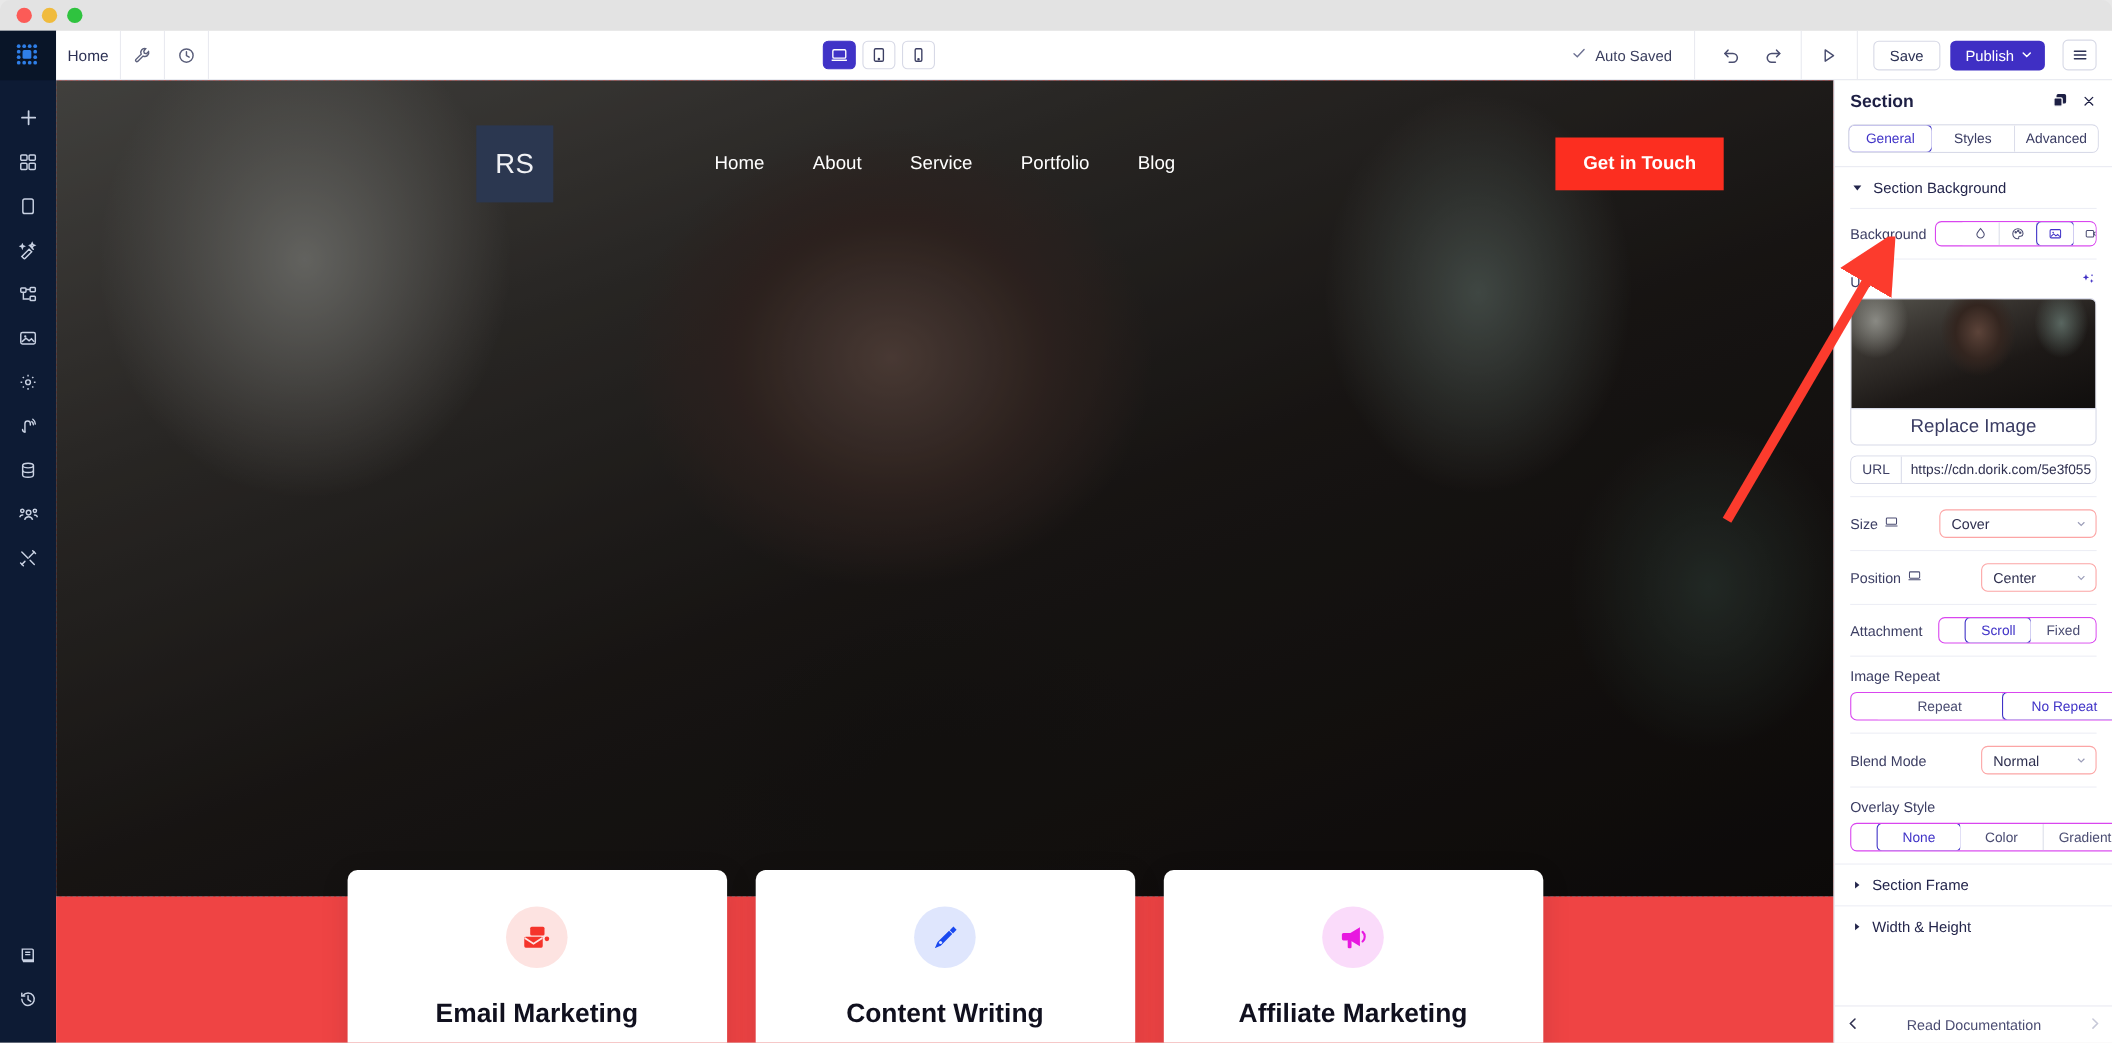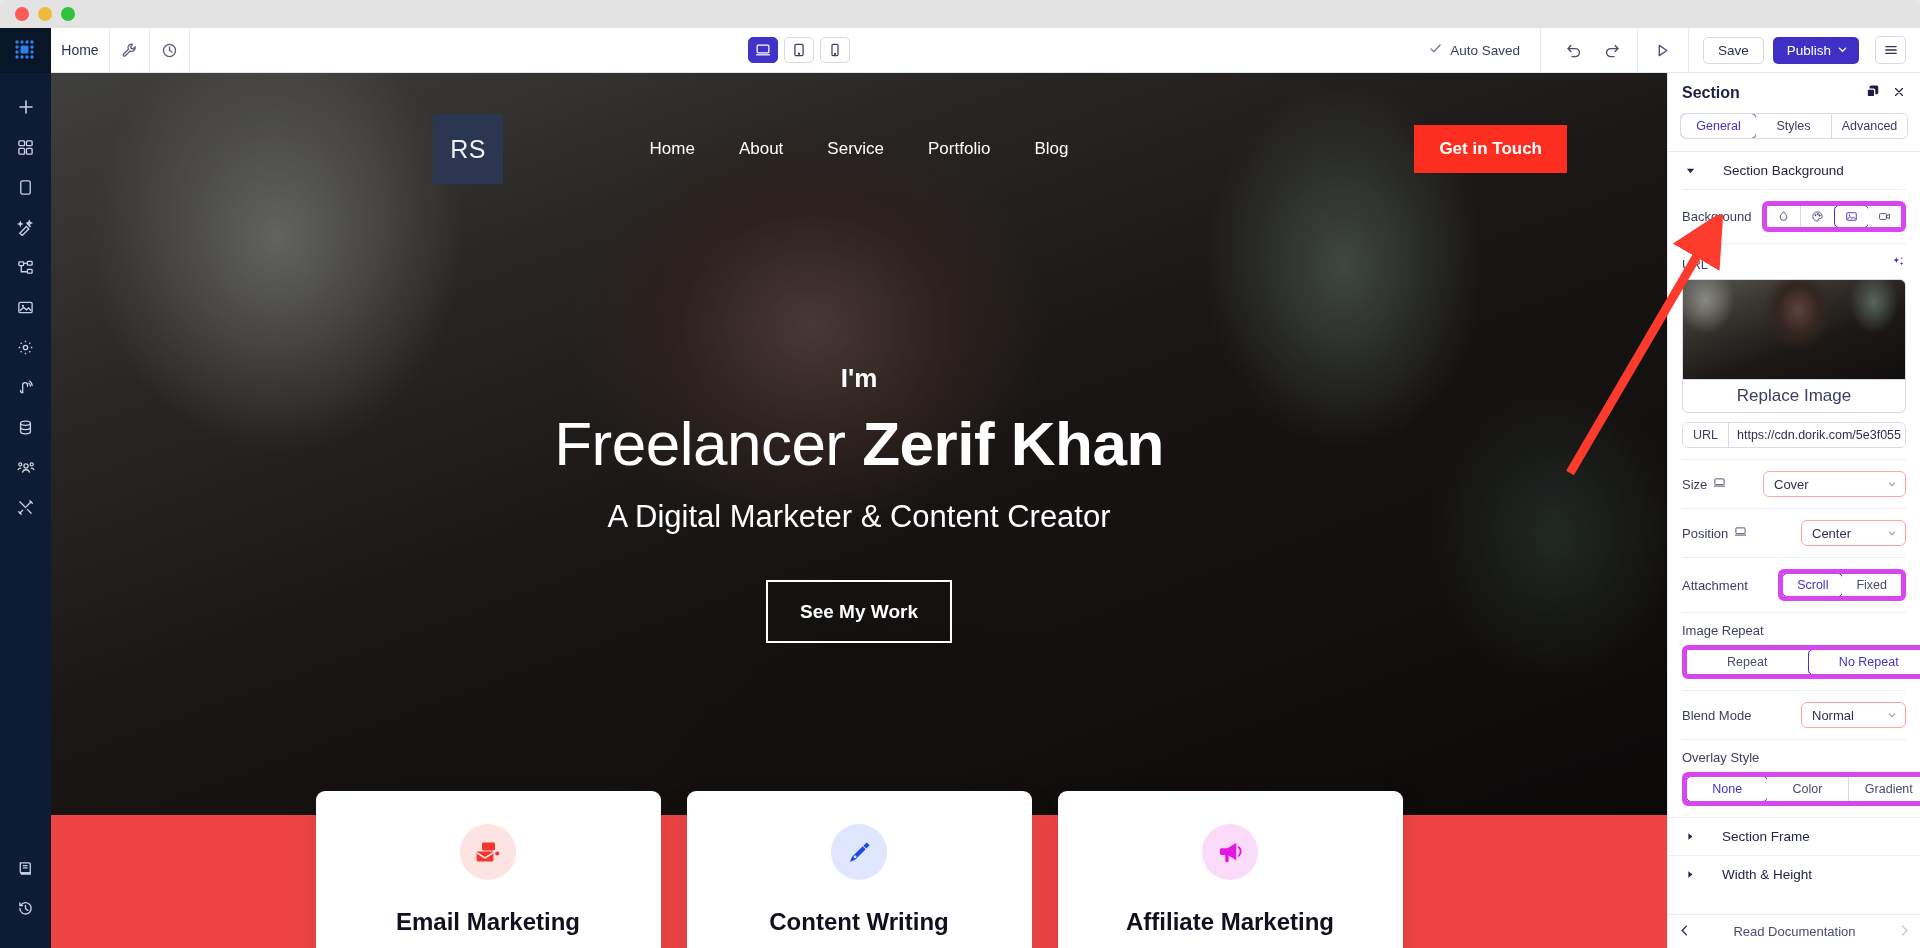--- a/index.html
+++ b/index.html
@@ -169,31 +169,31 @@
     display: flex; margin: 0 12px 0; border: 1px solid #d8dae8; border-radius: 6px; overflow: hidden;
   }
   .tab {
     flex: 1; text-align: center; padding: 5px 0; font-size: 12.5px; color: #3a3c63;
     cursor: pointer; border-right: 1px solid #d8dae8; background: #fff;
   }
   .tab:last-child { border-right: none; }
   .tab.active { border: 1.6px solid #4033c7; border-radius: 6px; color: #4033c7; margin: -1px; }
   .sec-divider { height: 1px; background: #e9eaf2; margin: 12px 0 0; }
   .accordion-head {
-    display: flex; align-items: center; gap: 28px; padding: 11px 18px; cursor: pointer;
-    font-size: 13.5px; color: #23254b;
+    display: flex; align-items: center; gap: 10px; padding: 11px 0; cursor: pointer;
+    font-size: 13.5px; color: #23254b; margin-left: 16px;
   }
   .row {
     display: flex; align-items: center; justify-content: space-between;
     padding: 11px 14px; gap: 8px;
   }
   .row-label { font-size: 13px; color: #3c3e63; display: flex; align-items: center; gap: 6px; white-space: nowrap; }
   .hr { height: 1px; background: #edeef5; margin: 0 14px; }
 
-  .seg { display: flex; border: 5px solid #d946ef; border-radius: 6px; overflow: hidden; }
+  .seg { display: flex; border: 1px solid #d946ef; border-radius: 6px; overflow: hidden; padding-left: 24px; }
   .seg-item {
     padding: 4px 10px; display: flex; align-items: center; justify-content: center;
     border-right: 1px solid #d8dae8; color: #4a4c72; cursor: pointer; background: #fff;
     font-size: 12.5px;
   }
   .seg-item:last-child { border-right: none; }
   .seg-item.active { border: 1.6px solid #4033c7; border-radius: 5px; color: #4033c7; margin: -1px; }
   .seg-wide { width: 100%; }
   .seg-wide .seg-item { flex: 1; padding: 5px 0; }
 
@@ -470,26 +470,20 @@
           <div class="nav-links">
             <a class="nav-link" href="#">Home</a>
             <a class="nav-link" href="#">About</a>
             <a class="nav-link" href="#">Service</a>
             <a class="nav-link" href="#">Portfolio</a>
             <a class="nav-link" href="#">Blog</a>
           </div>
           <button class="cta-btn">Get in Touch</button>
         </div>
 
-        <div class="hero-text">
-          <div class="hero-sub1">I'm</div>
-          <div class="hero-title"><span>Freelancer </span><b>Zerif Khan</b></div>
-          <div class="hero-sub2">A Digital Marketer &amp; Content Creator</div>
-          <button class="work-btn">See My Work</button>
-        </div>
 
       </div>
     </div>
 
     <div class="cards">
       <div class="card">
         <div class="card-ico" style="background:#fde3e1">
           <svg width="28" height="28" viewBox="0 0 28 28" fill="#f5342b">
             <rect x="8" y="4.5" width="13" height="8" rx="1.4"></rect>
             <path d="M4 13.5h14a1.4 1.4 0 011.4 1.4v7.2A1.4 1.4 0 0118 23.5H4a1.4 1.4 0 01-1.4-1.4v-7.2A1.4 1.4 0 014 13.5z"></path>

